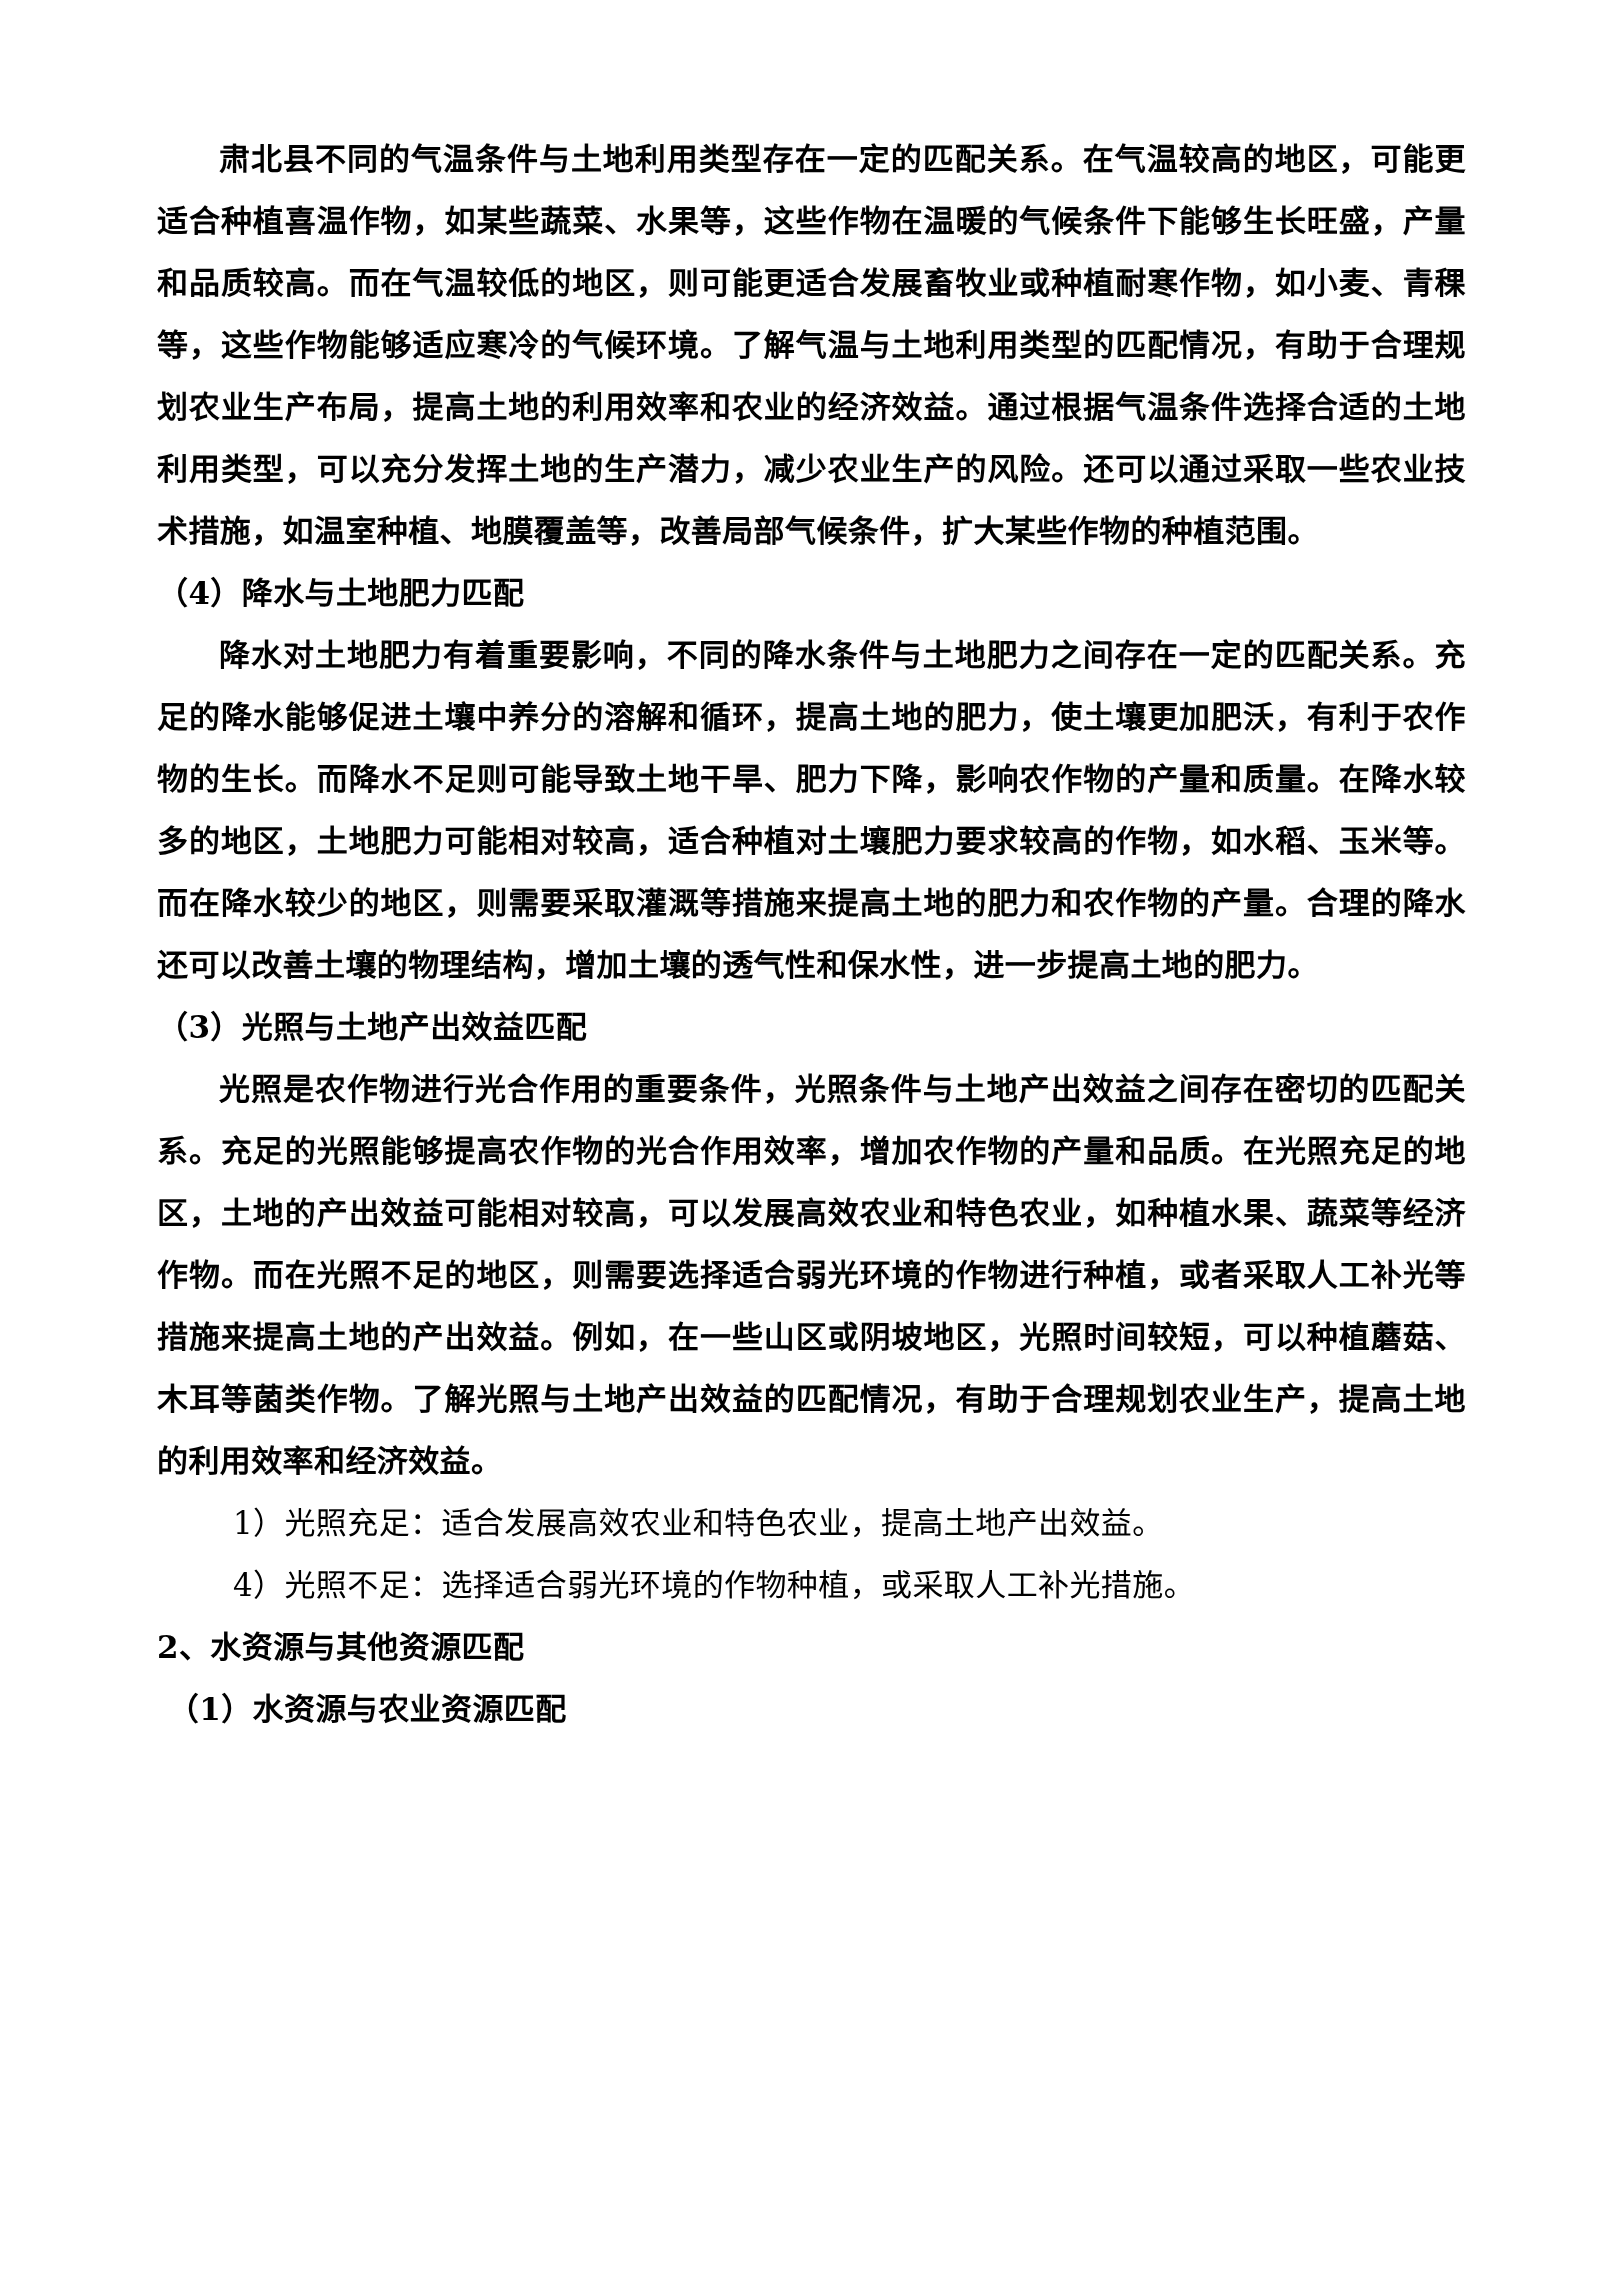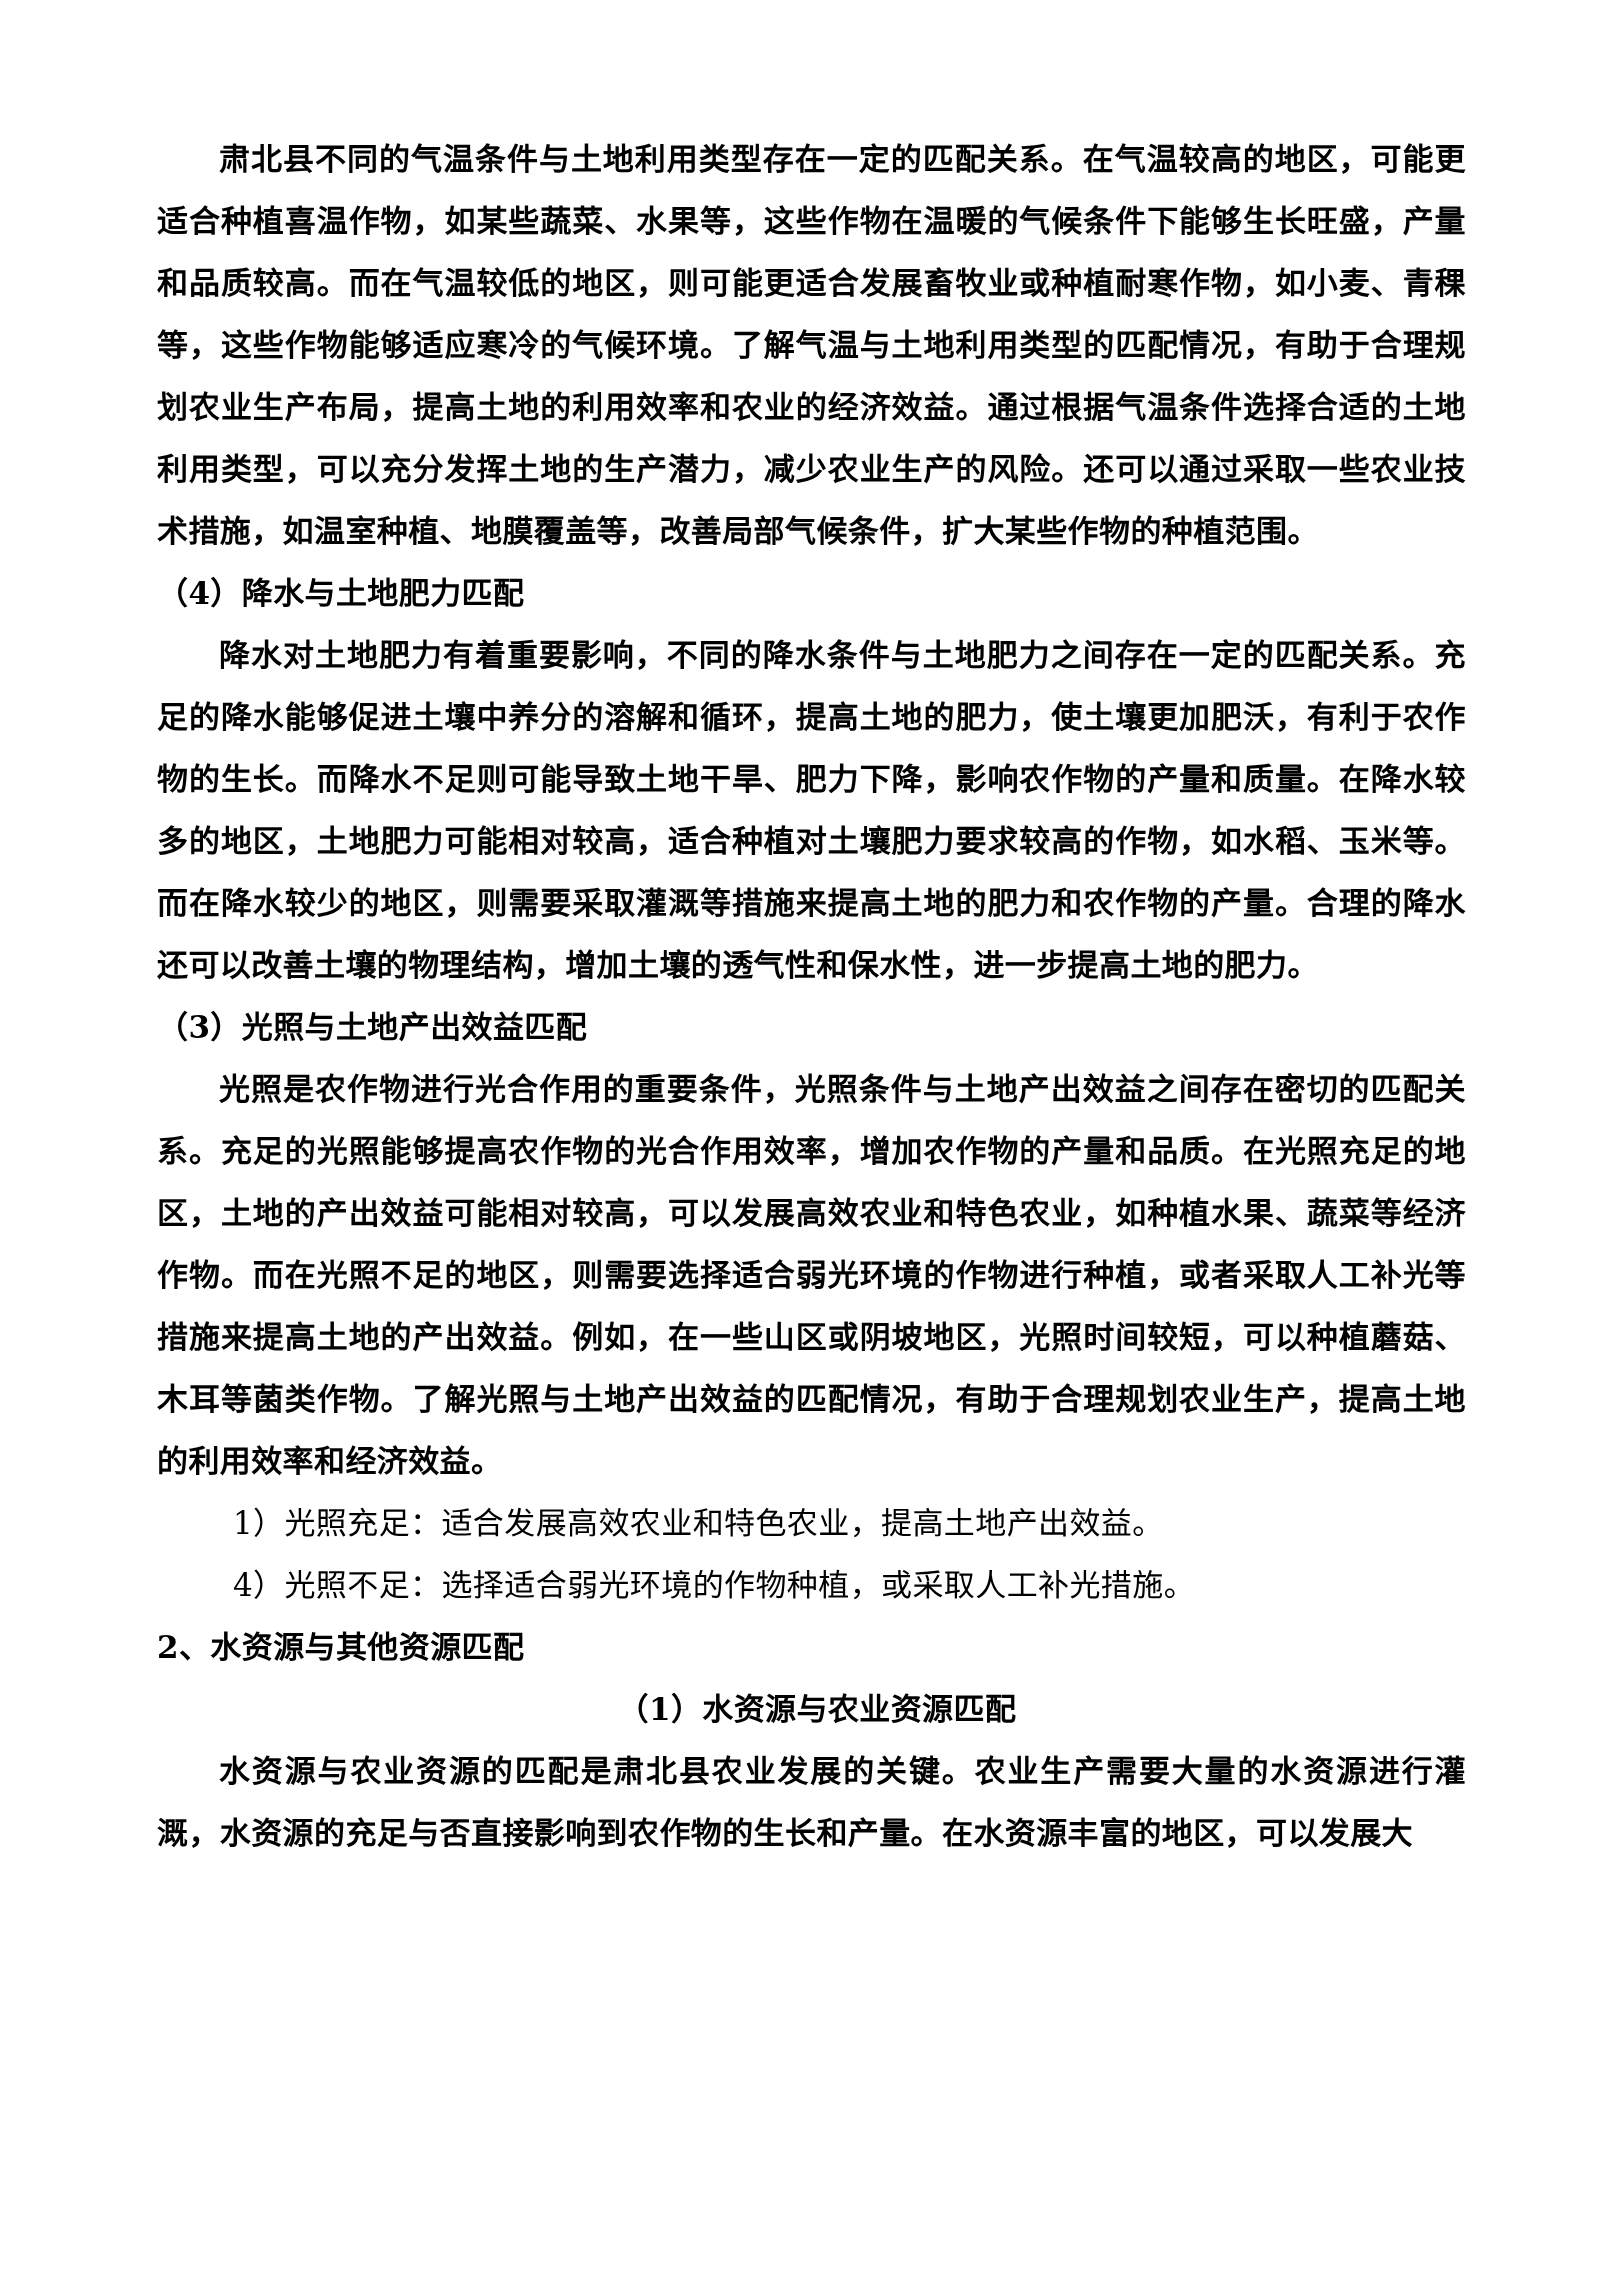--- a/index.html
+++ b/index.html
@@ -53,21 +53,21 @@
     text-align: left;
     text-indent: 0;
     margin: 0;
     letter-spacing: 0.4px;
   }
 
   .heading-indent {
     font-size: 31px;
     line-height: 62px;
     font-weight: 700;
-    text-align: center;
+    text-align: left;
     text-indent: 0.35em;
     margin: 0;
     letter-spacing: 0.4px;
   }
 
   .listitem {
     font-size: 31px;
     line-height: 62px;
     text-align: justify;
     text-justify: inter-ideograph;
@@ -98,17 +98,16 @@
 
     <p class="listitem">1）光照充足：适合发展高效农业和特色农业，提高土地产出效益。</p>
 
     <p class="listitem">4）光照不足：选择适合弱光环境的作物种植，或采取人工补光措施。</p>
 
 
     <p class="heading">2、水资源与其他资源匹配</p>
 
     <p class="heading-indent">（1）水资源与农业资源匹配</p>
 
-    <p class="para">水资源与农业资源的匹配是肃北县农业发展的关键。农业生产需要大量的水资源进行灌溉，水资源的充足与否直接影响到农作物的生长和产量。在水资源丰富的地区，可以发展大</p>
 
   </div>
 </div>
 
 
 </body></html>

